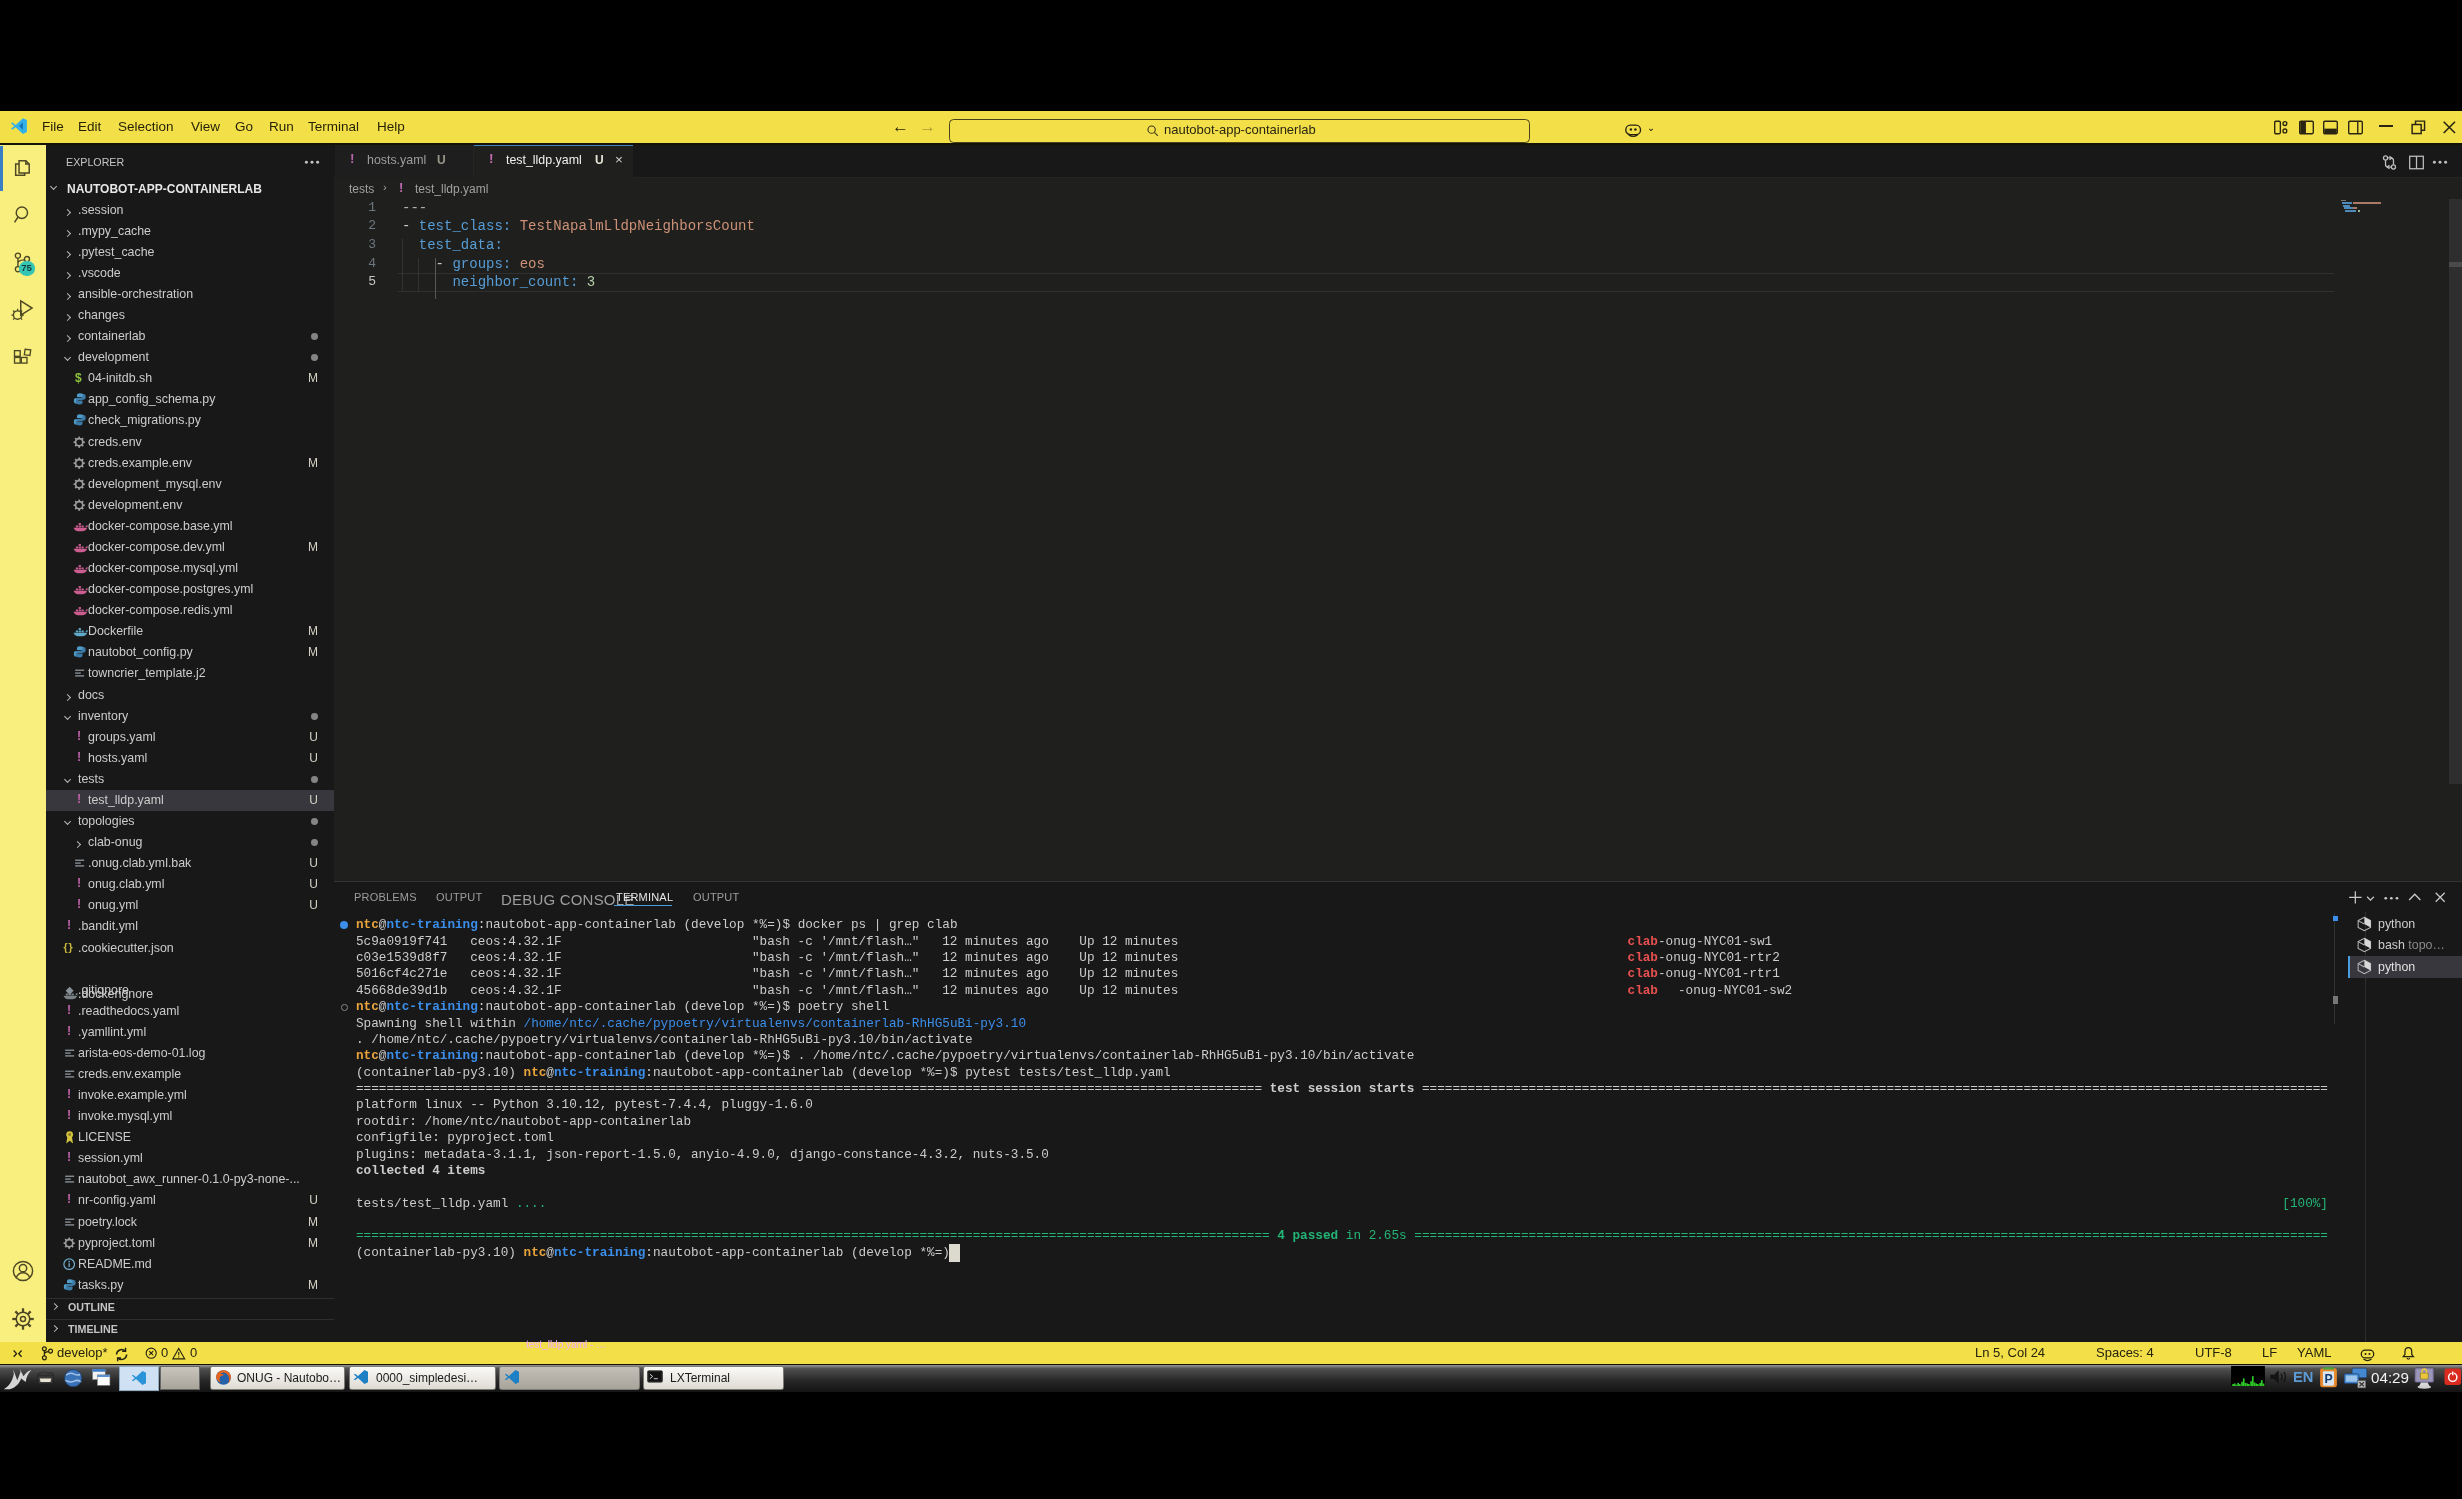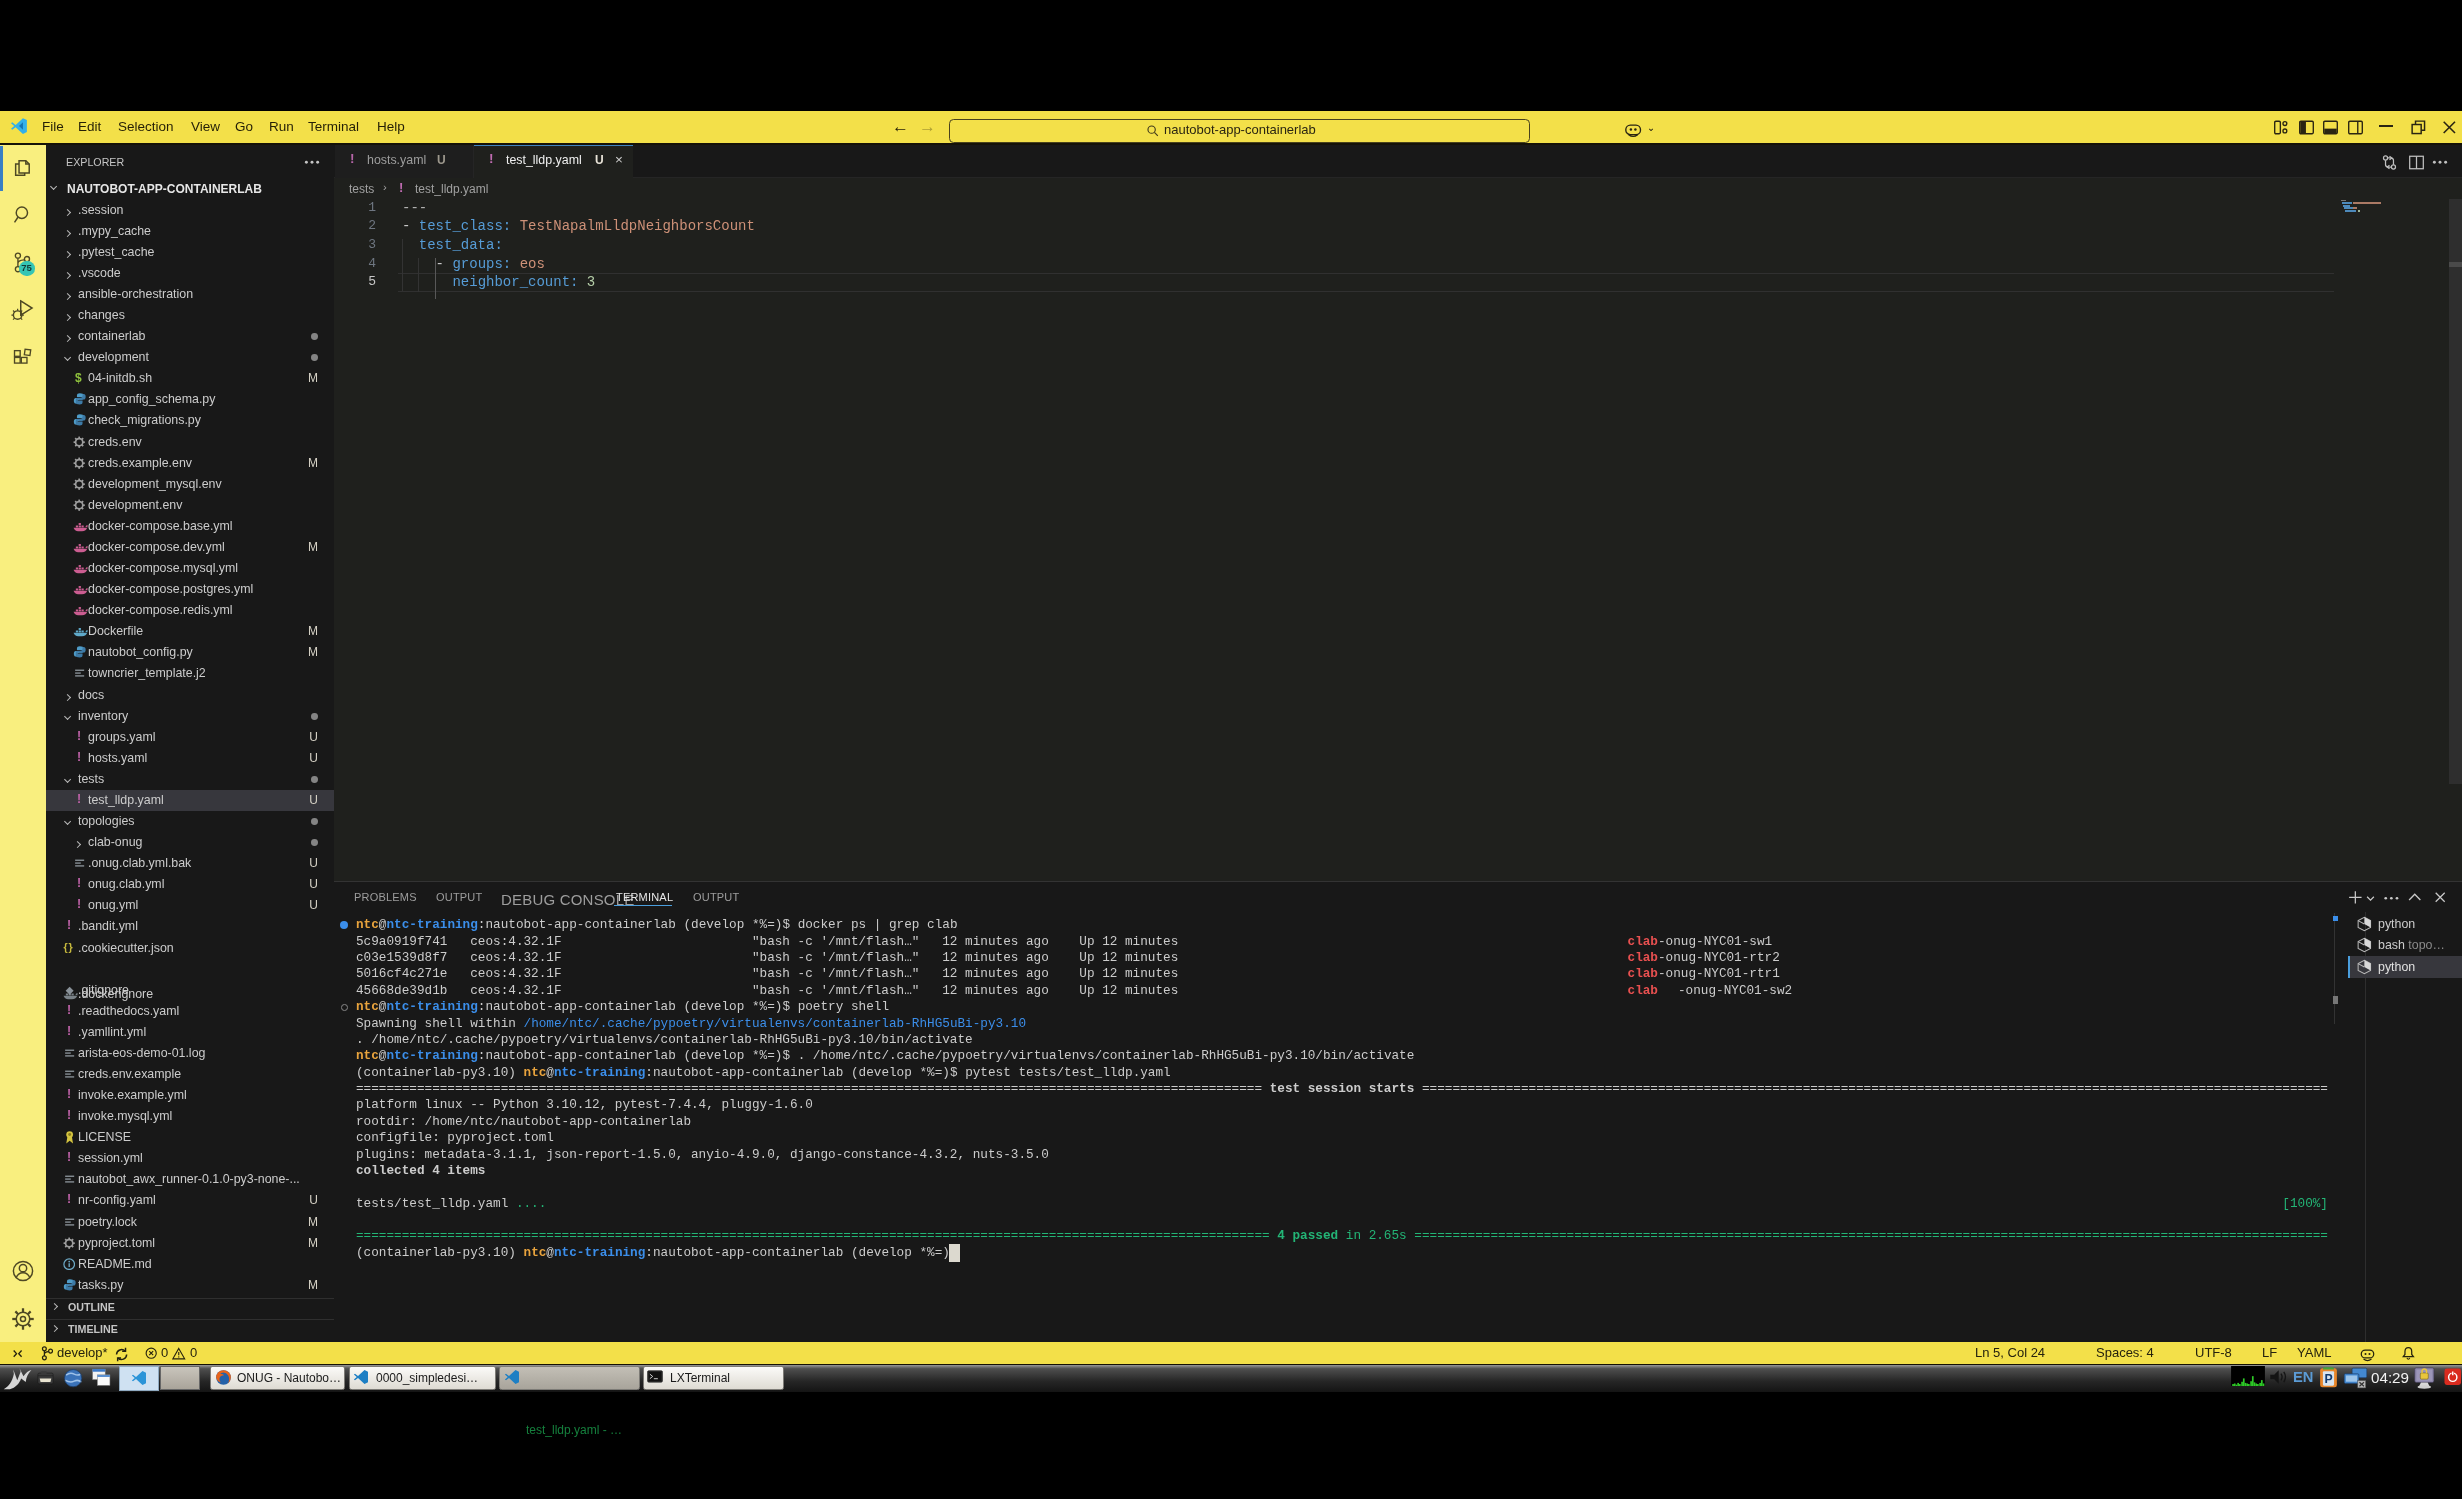--- a/index.html
+++ b/index.html
@@ -736,21 +736,21 @@
 <div class="a" style="left:237px;top:1371px;font-size:12px;color:#1a1a1a;width:104px;overflow:hidden;white-space:nowrap">ONUG - Nautobo…</div>
 <div class="a" style="left:349px;top:1366px;width:147px;height:24px;background:linear-gradient(#fbfaf8,#dedbd3);border:0.6px solid #7d7b76;border-radius:2.3px"></div>
 <div class="a" style="left:353px;top:1369px"><svg width="16" height="16" viewBox="0 0 32 32">
       <path fill="#1d7fc4" d="M23 2 L10 14 L4 9.5 L1.8 11 L7.5 16 L1.8 21 L4 22.5 L10 18 L23 30 L30 26.5 L30 5.5 Z"></path>
     </svg></div>
 <div class="a" style="left:376px;top:1371px;font-size:12px;color:#1a1a1a;width:115px;overflow:hidden;white-space:nowrap">0000_simpledesi…</div>
 <div class="a" style="left:499px;top:1366px;width:141px;height:24px;background:linear-gradient(#c3bfb6,#a8a49b);border:0.6px solid #7d7b76;border-radius:2.3px"></div>
 <div class="a" style="left:504px;top:1369px"><svg width="16" height="16" viewBox="0 0 32 32">
       <path fill="#1d7fc4" d="M23 2 L10 14 L4 9.5 L1.8 11 L7.5 16 L1.8 21 L4 22.5 L10 18 L23 30 L30 26.5 L30 5.5 Z"></path>
     </svg></div>
-<div class="a" style="left:526px;top:1423px;font-size:12px;color:#15803d;width:109px;overflow:hidden;white-space:nowrap">test_lldp.yaml - …</div>
+<div class="a" style="left:526px;top:1339px;font-size:10px;color:#f0abfc;width:109px;overflow:hidden;white-space:nowrap">test_lldp.yaml - …</div>
 <div class="a" style="left:643px;top:1366px;width:141px;height:24px;background:linear-gradient(#fbfaf8,#dedbd3);border:0.6px solid #7d7b76;border-radius:2.3px"></div>
 <div class="a" style="left:647px;top:1369px"><svg width="16" height="16" viewBox="0 0 28 28">
       <rect x="1" y="3" width="26" height="20" rx="2" fill="#2b2b2b" stroke="#111"></rect>
       <rect x="3" y="5" width="22" height="16" fill="#111"></rect>
       <path d="M5 9 l5 4 -5 4 M12 17 h7" stroke="#ddd" stroke-width="1.6" fill="none"></path>
     </svg></div>
 <div class="a" style="left:670px;top:1371px;font-size:12px;color:#1a1a1a;width:110px;overflow:hidden;white-space:nowrap">LXTerminal</div>
 <svg class="a" style="left:2231px;top:1366px" width="34" height="20.3" viewBox="0 0 60 36">
     <rect width="60" height="36" fill="#000"></rect>
     <g fill="#2ec927">

